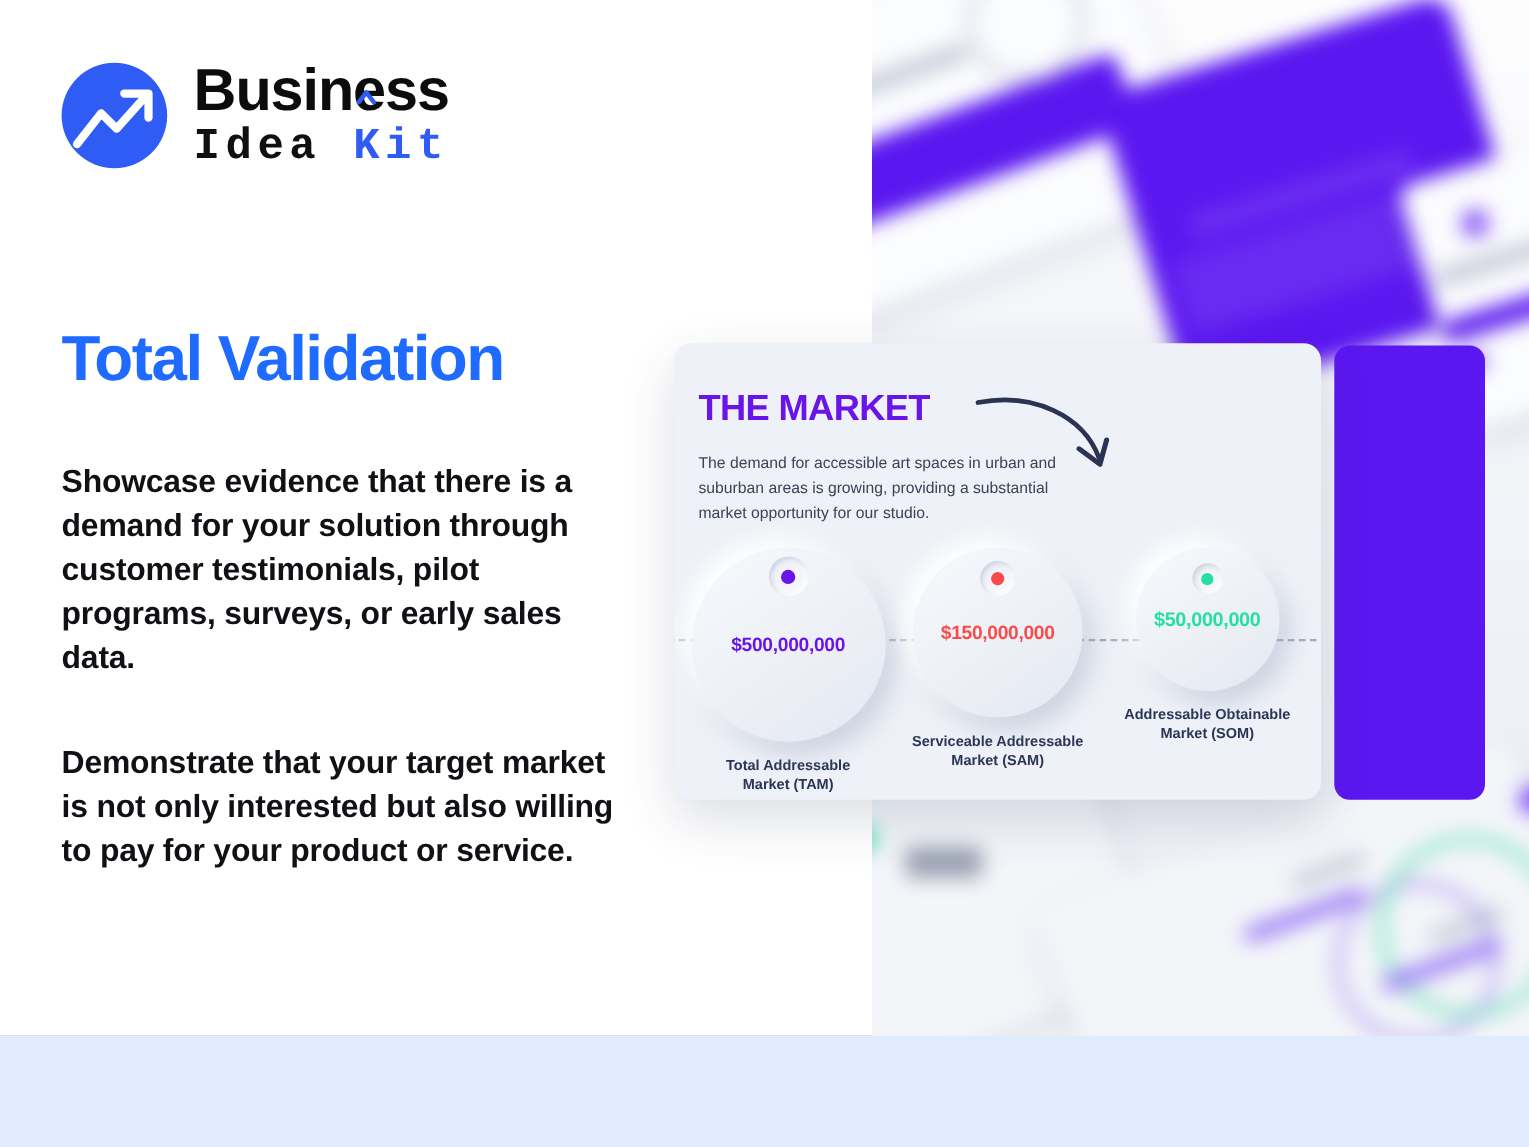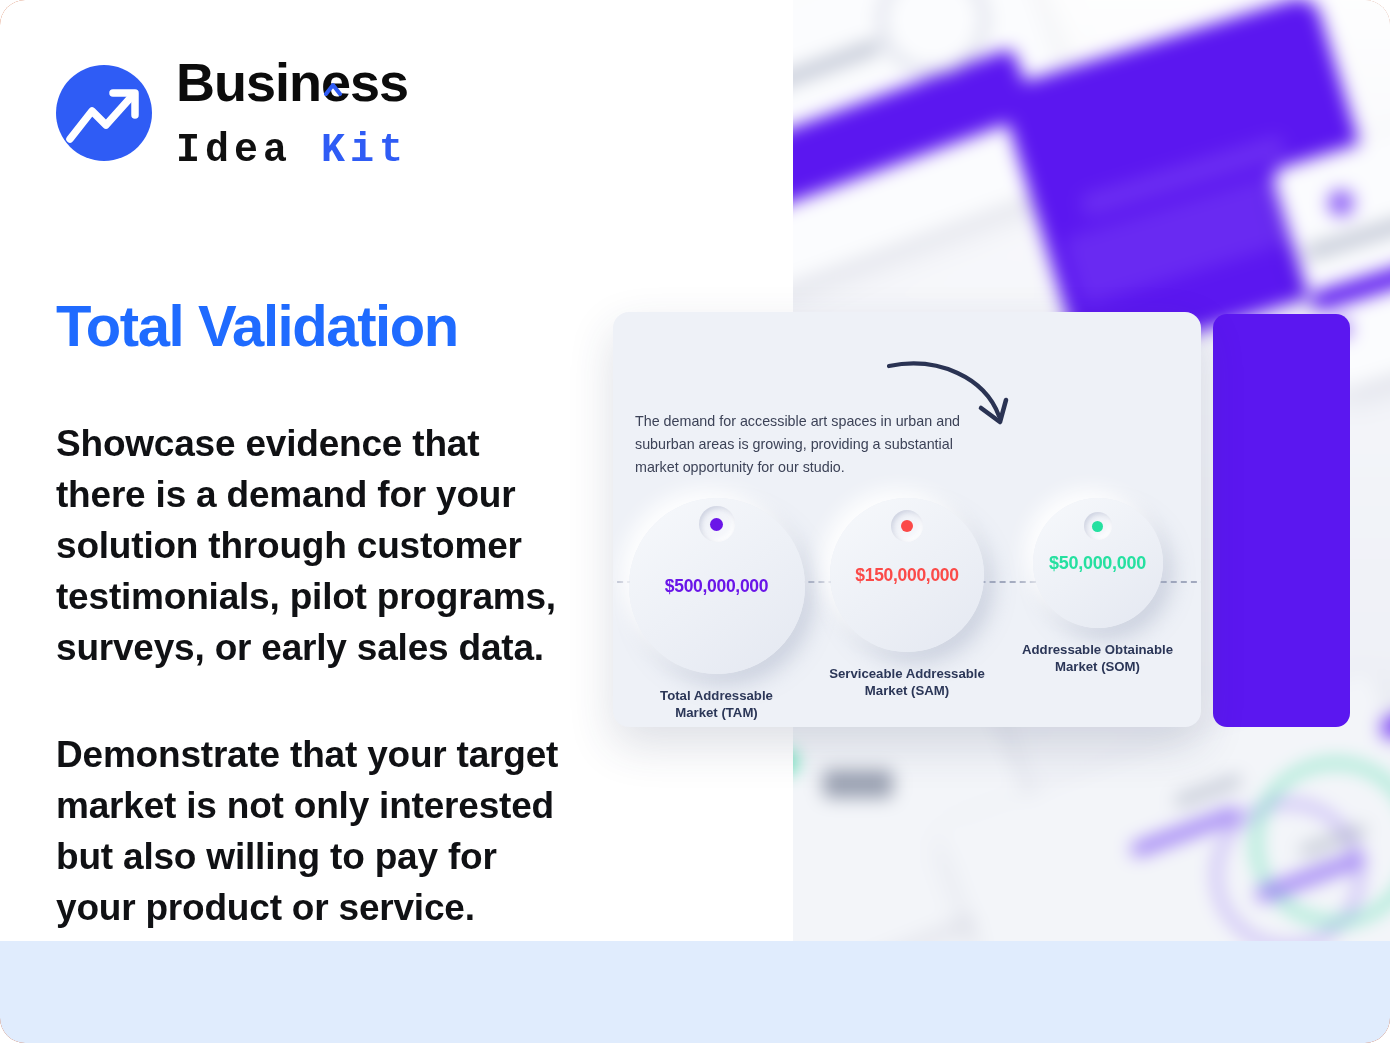--- a/index.html
+++ b/index.html
@@ -11,21 +11,20 @@
     background: #ffffff;
     font-family: "Liberation Sans", sans-serif;
   }
 
   .page {
     position: relative;
     width: 1390px;
     height: 1043px;
     background: #c2410c;
     overflow: hidden;
-    border-radius: 25px;
   }
 
   
   .photo-panel {
     position: absolute;
     left: 793px;
     top: 0;
     width: 597px;
     height: 941px;
     overflow: hidden;
@@ -113,21 +112,21 @@
     top: -5px;
     width: 18px; height: 14px;
   }
   .logo-line2 {
     font-family: "Liberation Mono", monospace;
     font-size: 40px;
     font-weight: 700;
     letter-spacing: 5px;
     color: #101010;
     line-height: 1.05;
-    margin-top: 20px;
+    margin-top: 4px;
   }
   .logo-line2 .kit { color: #2f5cf5; }
 
   
   .headline {
     position: absolute;
     left: 56px;
     top: 296px;
     font-size: 58px;
     font-weight: 700;
@@ -135,21 +134,21 @@
     color: #1f6bff;
     line-height: 1.05;
   }
   .body-copy {
     position: absolute;
     left: 56px;
     top: 418px;
     width: 520px;
   }
   .body-copy p {
-    font-size: 37px;
+    font-size: 29px;
     font-weight: 700;
     line-height: 1.38;
     color: #101114;
     letter-spacing: -0.2px;
   }
   .body-copy p + p { margin-top: 56px; }
 
   
   .market-card {
     position: absolute;
@@ -369,20 +368,21 @@
     <div class="body-copy">
       <p>Showcase evidence that there is a demand for your solution through customer testimonials, pilot programs, surveys, or early sales data.</p>
       <p>Demonstrate that your target market is not only interested but also willing to pay for your product or service.</p>
     </div>
   </div>
 
   <div class="purple-slab"></div>
 
   <div class="market-card">
 
+    <div class="card-title">THE MARKET</div>
 
     <div class="card-sub">The demand for accessible art spaces in urban and suburban areas is growing, providing a substantial market opportunity for our studio.</div>
 
     <div class="card-arrow">
       <svg width="140" height="92" viewBox="0 0 140 92" aria-hidden="true">
         <path d="M4 16 C54 6, 100 28, 114 66" fill="none" stroke="#2a3353" stroke-width="4.2" stroke-linecap="round"></path>
         <path d="M96 58 L115 72 L121 50" fill="none" stroke="#2a3353" stroke-width="4.6" stroke-linecap="round" stroke-linejoin="round"></path>
       </svg>
     </div>
 

